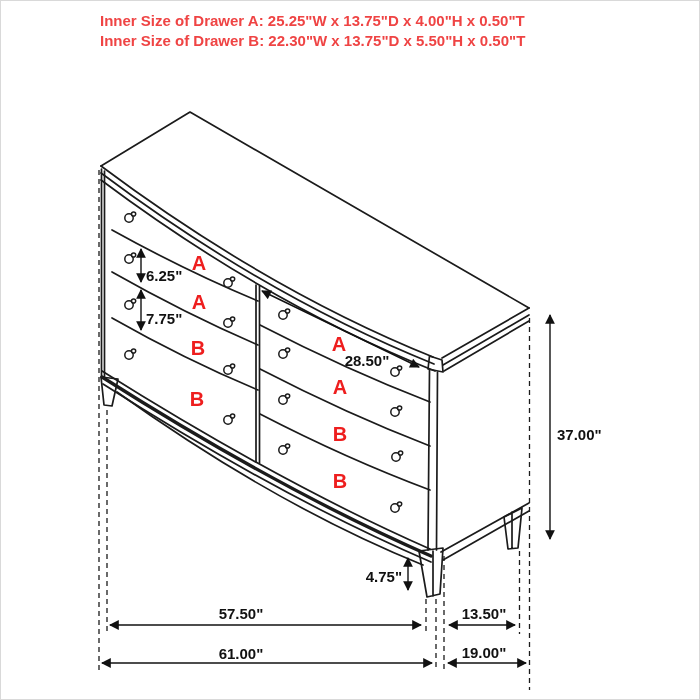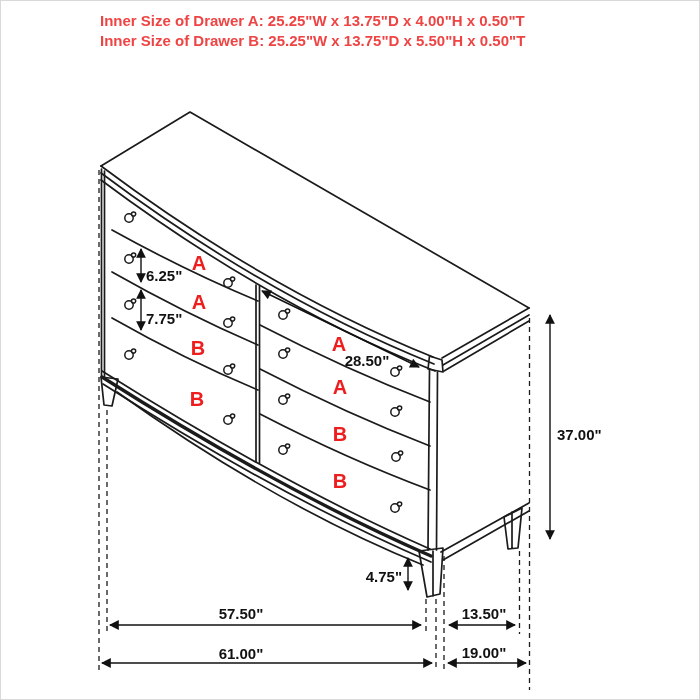--- a/index.html
+++ b/index.html
@@ -12,21 +12,21 @@
 </style>
 </head>
 <body>
 
 
 
 <div class="frame"></div>
 
 <div class="header">
   <div>Inner Size of Drawer A: 25.25"W x 13.75"D x 4.00"H x 0.50"T</div>
-  <div>Inner Size of Drawer B: 25.25"W x 13.75"D x 5.50"H x 0.50"T</div>
+  <div>Inner Size of Drawer B: 22.30"W x 13.75"D x 5.50"H x 0.50"T</div>
 </div>
 
 <svg width="700" height="700" viewBox="0 0 700 700">
   <defs>
     <marker id="arr" viewBox="0 0 10 10" refX="9" refY="5" markerWidth="9" markerHeight="7" orient="auto-start-reverse">
       <path d="M0,0 L10,5 L0,10 Z" fill="#111"></path>
     </marker>
     <g id="knob" stroke="#1b1b1b" stroke-width="1.5" fill="#ffffff">
       <circle r="4.2"></circle>
       <circle cx="4.6" cy="-4" r="2.1"></circle>

